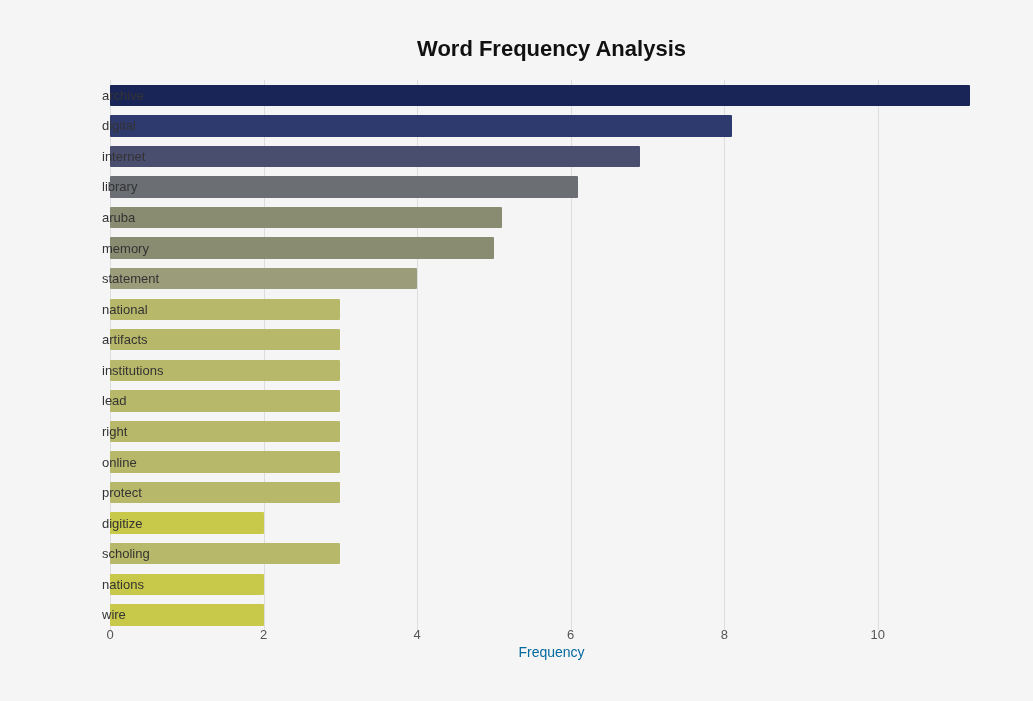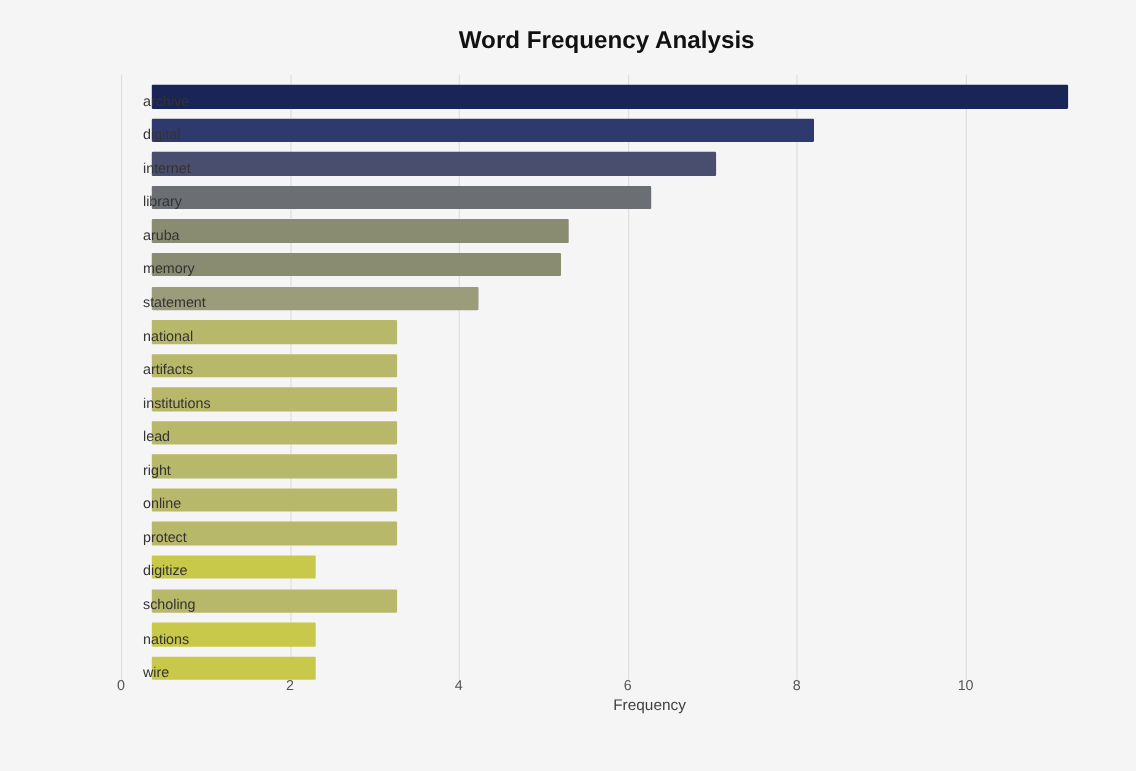--- a/index.html
+++ b/index.html
@@ -10,21 +10,21 @@
       height: 701px;
       display: flex;
       align-items: center;
       justify-content: center;
     }
     .chart-container {
       background: #f5f5f5;
       width: 1033px;
       height: 701px;
       position: relative;
-      padding: 24px 40px 70px 110px;
+      padding: 36px 40px 70px 110px;
     }
     .chart-title {
       text-align: center;
       font-size: 22px;
       font-weight: bold;
       margin-bottom: 18px;
       color: #111;
     }
     .chart-area {
       position: relative;
@@ -34,23 +34,22 @@
     .bars-wrapper {
       position: absolute;
       top: 0; left: 0; right: 0;
       bottom: 30px;
       display: flex;
       flex-direction: column;
       gap: 0;
     }
     .bar-row {
       display: flex;
-      align-items: flex-end;
+      align-items: center;
       flex: 1;
-      margin-left: 28px;
     }
     .bar-label {
       text-align: right;
       font-size: 13px;
       color: #333;
       width: 0;
       white-space: nowrap;
       position: relative;
       left: -8px;
     }
@@ -74,22 +73,21 @@
       font-size: 13px;
       color: #555;
       transform: translateX(-50%);
     }
     .x-label {
       position: absolute;
       bottom: 0;
       left: 50%;
       transform: translateX(-50%);
       font-size: 14px;
-      color: #404040;
-      margin-left: 39px;
+      color: #0369a1;
     }
     
     .vgrid-line {
       position: absolute;
       top: 0;
       bottom: 30px;
       width: 1px;
       background: #ddd;
     }
   </style>

